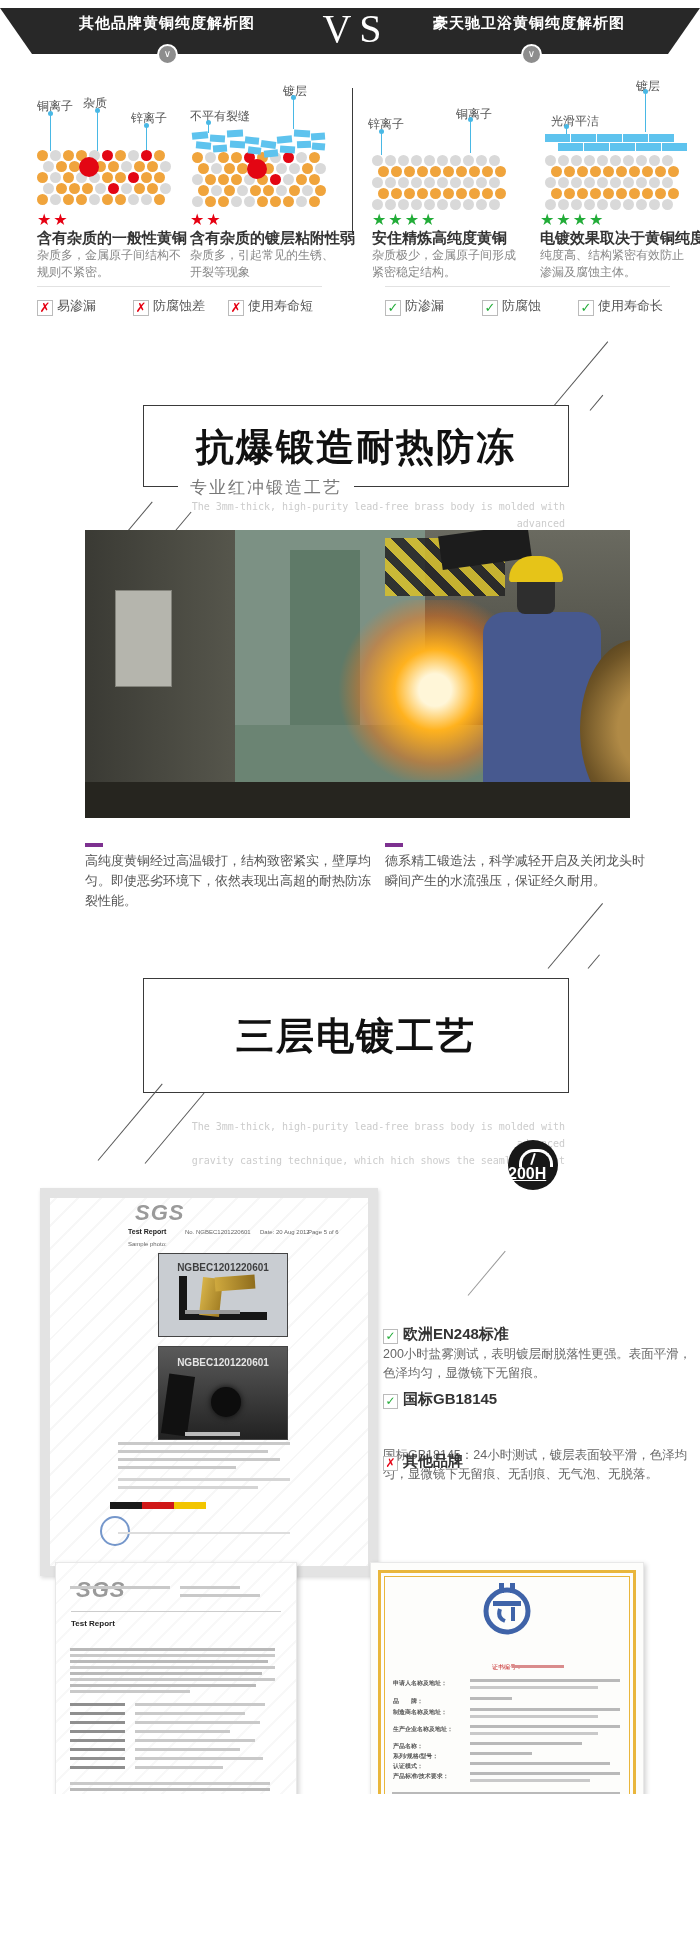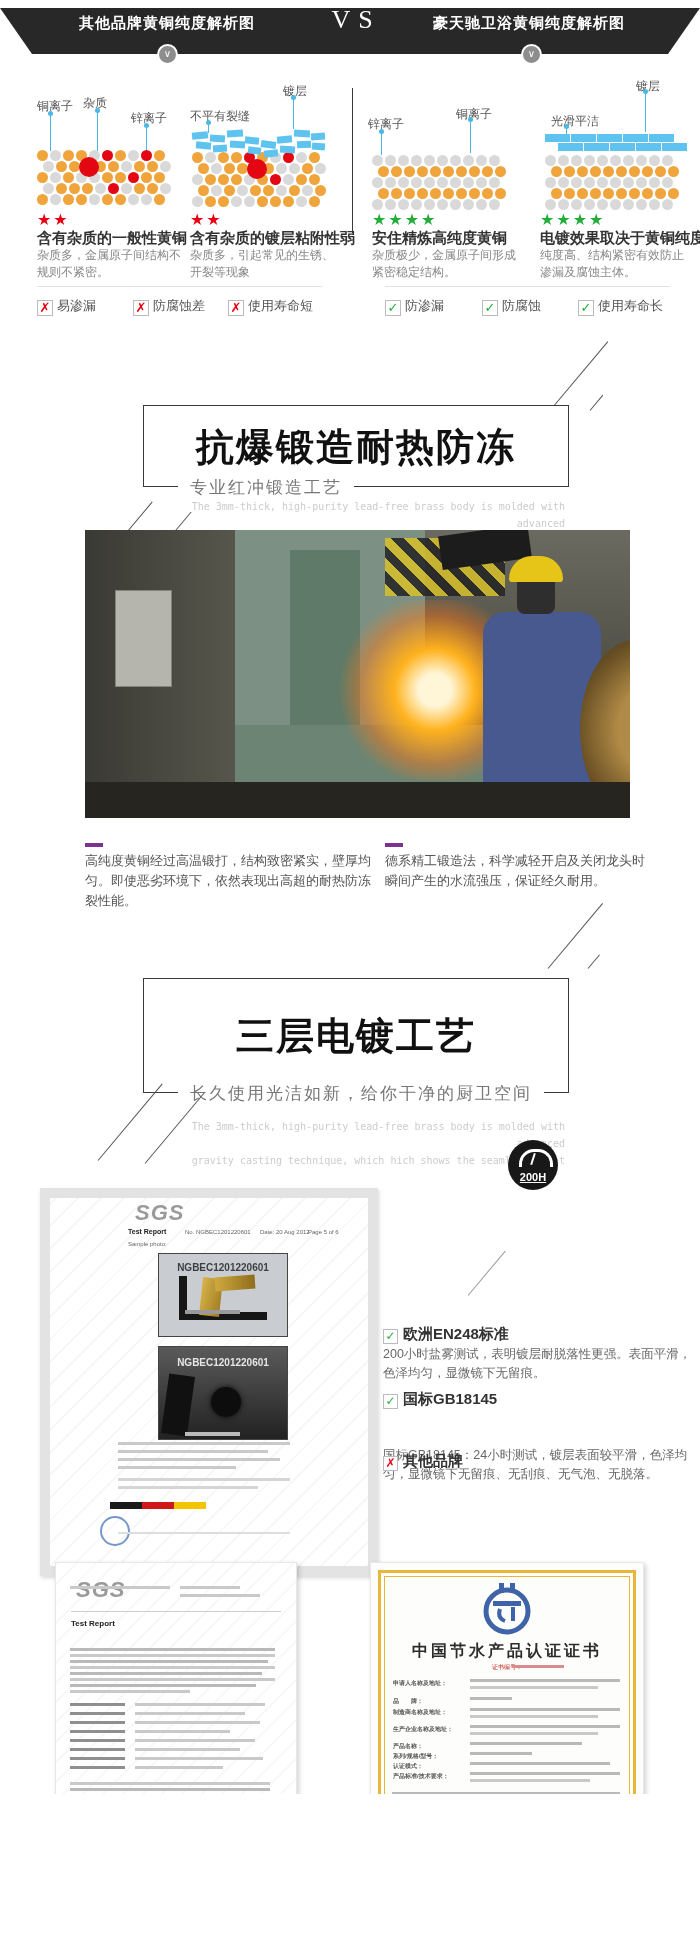--- a/index.html
+++ b/index.html
@@ -4,21 +4,21 @@
 <style>
   html,body{margin:0;padding:0;background:#fff;}
   #page{position:relative;width:700px;height:1794px;background:#fff;overflow:hidden;
         font-family:"Liberation Sans","DejaVu Sans",sans-serif;color:#333;}
   .abs{position:absolute;}
   
   #banner{position:absolute;left:0;top:8px;width:700px;height:46px;background:#282828;
           clip-path:polygon(0 0,700px 0,668px 100%,32px 100%);}
   .banner-title{position:absolute;top:14px;color:#fff;font-size:15px;font-weight:bold;letter-spacing:1px;}
   #vs{position:absolute;left:0;right:0;top:5px;text-align:center;color:#fff;
-      font-family:"Liberation Serif","DejaVu Serif",serif;font-size:26px;letter-spacing:8px;padding-left:12px;}
+      font-family:"Liberation Serif","DejaVu Serif",serif;font-size:40px;letter-spacing:8px;padding-left:12px;}
   .chev{position:absolute;width:17px;height:17px;border-radius:50%;background:#8d8d8d;color:#fff;
         font-size:10px;line-height:16px;text-align:center;top:44px;border:2px solid #fff;}
   
   .plabel{position:absolute;font-size:12px;color:#555;}
   .pline{position:absolute;width:1px;background:#49b8e5;}
   .pline::before{content:"";position:absolute;top:-4px;left:-2px;width:5px;height:5px;border-radius:50%;background:#49b8e5;}
   .vdivider{position:absolute;left:352px;top:88px;width:1px;height:145px;background:#3a3a3a;}
   .stars{position:absolute;font-size:16px;letter-spacing:2px;}
   .stars.red{color:#e60012;} .stars.green{color:#22ac38;}
   .dg-head{position:absolute;font-size:15px;font-weight:bold;color:#333;white-space:nowrap;}
@@ -39,21 +39,21 @@
   .pbar{position:absolute;width:18px;height:4px;background:#7d3190;}
   .ptext{position:absolute;font-size:13px;color:#555;line-height:20px;}
   
   #photo{position:absolute;left:85px;top:530px;width:545px;height:288px;overflow:hidden;
          background:linear-gradient(180deg,#6a6a60,#4a4a42 60%,#2e2c26);}
   
   #badge{position:absolute;left:508px;top:1140px;width:50px;height:50px;border-radius:50%;background:#181818;}
   #badge .dial{position:absolute;left:11px;top:9px;width:28px;height:15px;border:3px solid #fff;
                border-bottom:none;border-radius:15px 15px 0 0;}
   #badge .needle{position:absolute;left:24px;top:13px;width:2px;height:12px;background:#fff;transform:rotate(18deg);}
-  #badge .btxt{position:absolute;left:0;right:0;bottom:7px;text-align:center;color:#fff;font-size:11px;font-weight:bold;text-decoration:underline;}
+  #badge .btxt{position:absolute;left:0;right:0;bottom:7px;text-align:left;color:#fff;font-size:16px;font-weight:bold;text-decoration:underline;}
   #callout{position:absolute;left:442px;top:1185px;width:186px;height:82px;border:2px solid #2b2b2b;background:#fff;
            font-size:17px;font-weight:bold;color:#111;line-height:27px;padding:14px 0 0 14px;box-sizing:border-box;}
   #callout .hl{color:#7d3190;}
   .bullet-head{position:absolute;font-size:15px;font-weight:bold;color:#333;}
   .bullet-head .box{display:inline-block;width:13px;height:13px;border:1px solid #bbb;font-size:12px;line-height:13px;
                     text-align:center;font-weight:bold;vertical-align:-1px;margin-right:5px;background:#fff;}
   .bullet-body{position:absolute;font-size:12.5px;color:#666;line-height:19px;width:310px;}
   
   #cert1{position:absolute;left:40px;top:1188px;width:318px;height:368px;background:#fff;
          border:10px solid #e3e3e3;box-shadow:1px 2px 4px rgba(0,0,0,.15);}
@@ -169,21 +169,20 @@
   <div class="pbar" style="left:85px;top:843px;"></div>
   <div class="ptext" style="left:85px;top:851px;width:288px;">高纯度黄铜经过高温锻打，结构致密紧实，壁厚均匀。即使恶劣环境下，依然表现出高超的耐热防冻裂性能。</div>
   <div class="pbar" style="left:385px;top:843px;"></div>
   <div class="ptext" style="left:385px;top:851px;width:262px;">德系精工锻造法，科学减轻开启及关闭龙头时瞬间产生的水流强压，保证经久耐用。</div>
 
   <div class="slash" style="left:548px;top:968px;width:85px;"></div>
   <div class="slash" style="left:588px;top:968px;width:18px;"></div>
   <div class="tbox" style="left:143px;top:978px;width:424px;height:113px;">
     <h2 style="margin-top:32px;">三层电镀工艺</h2>
   </div>
-  <div class="subtt" style="left:178px;top:1082px;">长久使用光洁如新，给你干净的厨卫空间</div>
   <div class="entxt" style="left:165px;top:1118px;width:400px;">
     <div>The 3mm-thick, high-purity lead-free brass body is molded with advanced</div>
     <div>gravity casting technique, which hich shows the seamless joint</div>
   </div>
   <div class="slash" style="left:98px;top:1160px;width:100px;"></div>
   <div class="slash" style="left:145px;top:1163px;width:92px;"></div>
 
   <div id="cert1">
     <div class="wm"></div>
     <div class="abs sgslogo" style="left:85px;top:2px;font-size:22px;">SGS</div>
@@ -239,21 +238,20 @@
   <div id="cert3">
     <div class="goldframe"></div>
     <div class="goldframe2"></div>
     <svg class="abs" style="left:108px;top:18px;" width="56" height="56" viewBox="0 0 56 56">
       <circle cx="28" cy="30" r="21" fill="none" stroke="#3f63a8" stroke-width="5"></circle>
       <rect x="20" y="2" width="5" height="10" fill="#3f63a8"></rect>
       <rect x="31" y="2" width="5" height="10" fill="#3f63a8"></rect>
       <rect x="14" y="20" width="28" height="5" fill="#3f63a8"></rect>
       <path d="M21 28 q-3 9 5 12 M34 26 v14" stroke="#3f63a8" stroke-width="4" fill="none"></path>
     </svg>
-    <div class="ctitle">中国节水产品认证证书</div>
     <div class="certno"><span>证书编号：</span></div>
     <div class="frow-label" style="left:22px;top:116px;">申请人名称及地址：</div>
     <div class="frow-label" style="left:22px;top:134px;">品　　牌：</div>
     <div class="frow-label" style="left:22px;top:145px;">制造商名称及地址：</div>
     <div class="frow-label" style="left:22px;top:162px;">生产企业名称及地址：</div>
     <div class="frow-label" style="left:22px;top:179px;">产品名称：</div>
     <div class="frow-label" style="left:22px;top:189px;">系列/规格/型号：</div>
     <div class="frow-label" style="left:22px;top:199px;">认证模式：</div>
     <div class="frow-label" style="left:22px;top:209px;">产品标准/技术要求：</div>
     <div class="cqc" style="left:26px;top:298px;">CQC</div>

